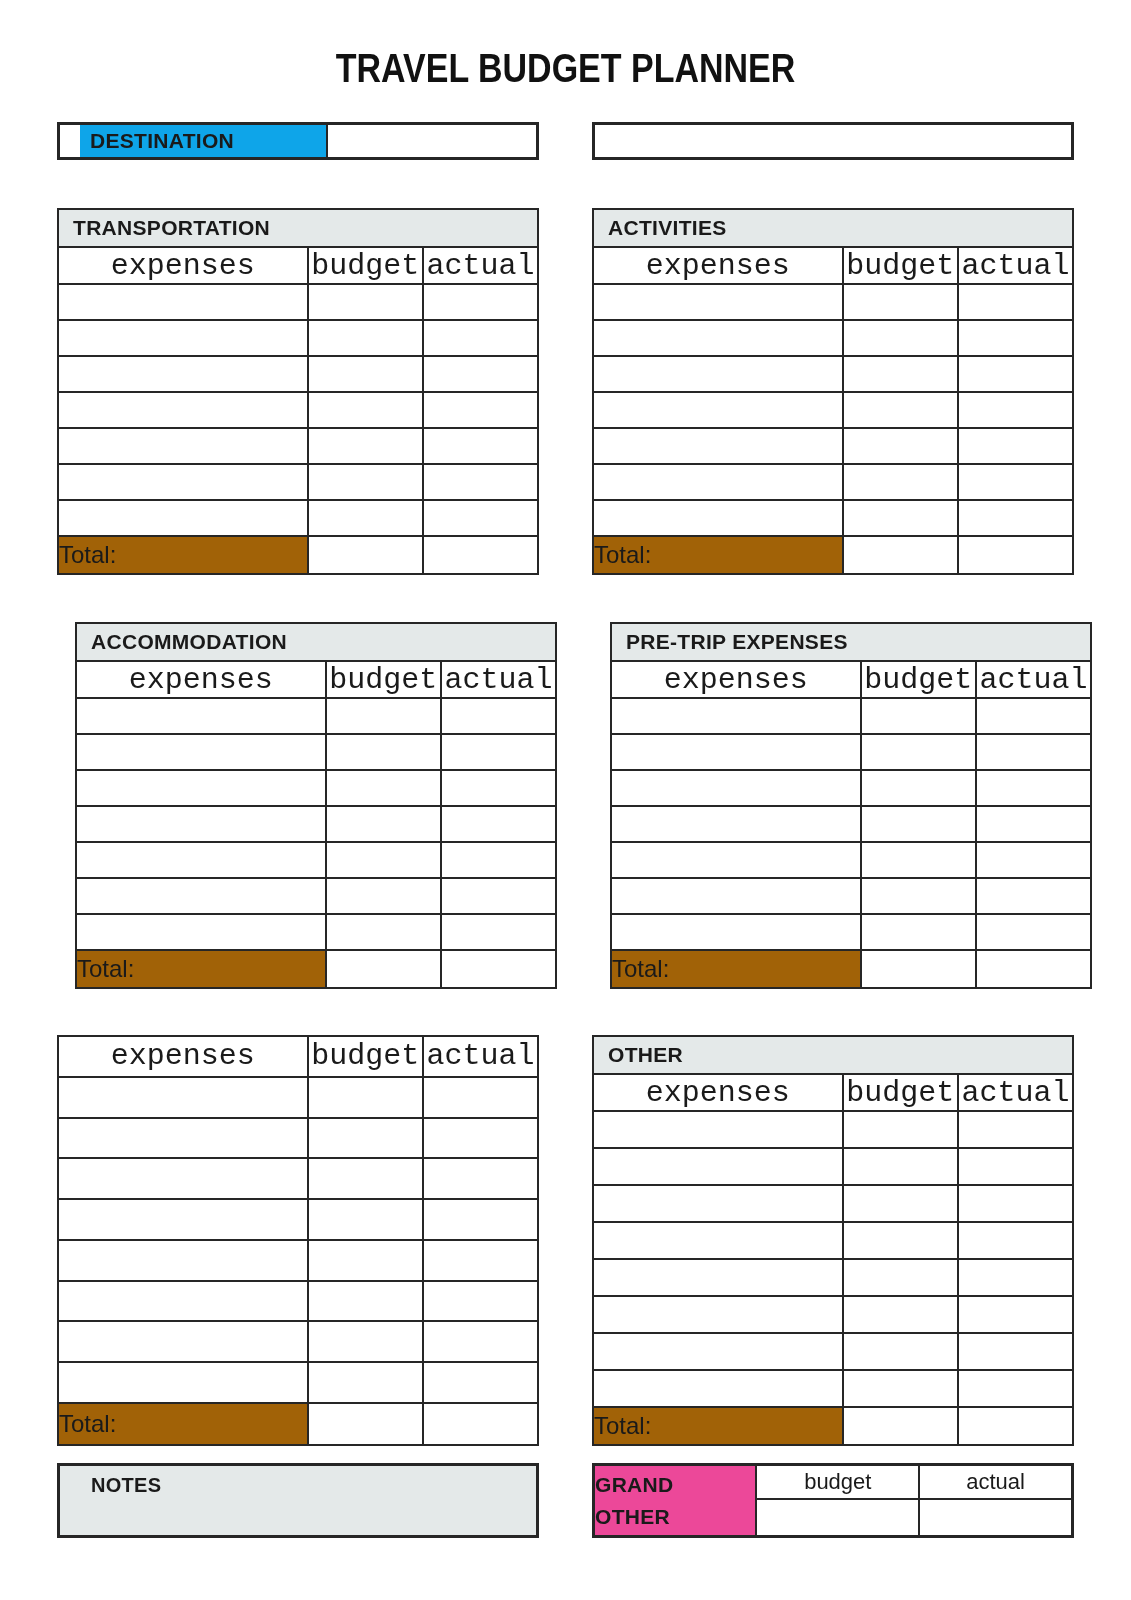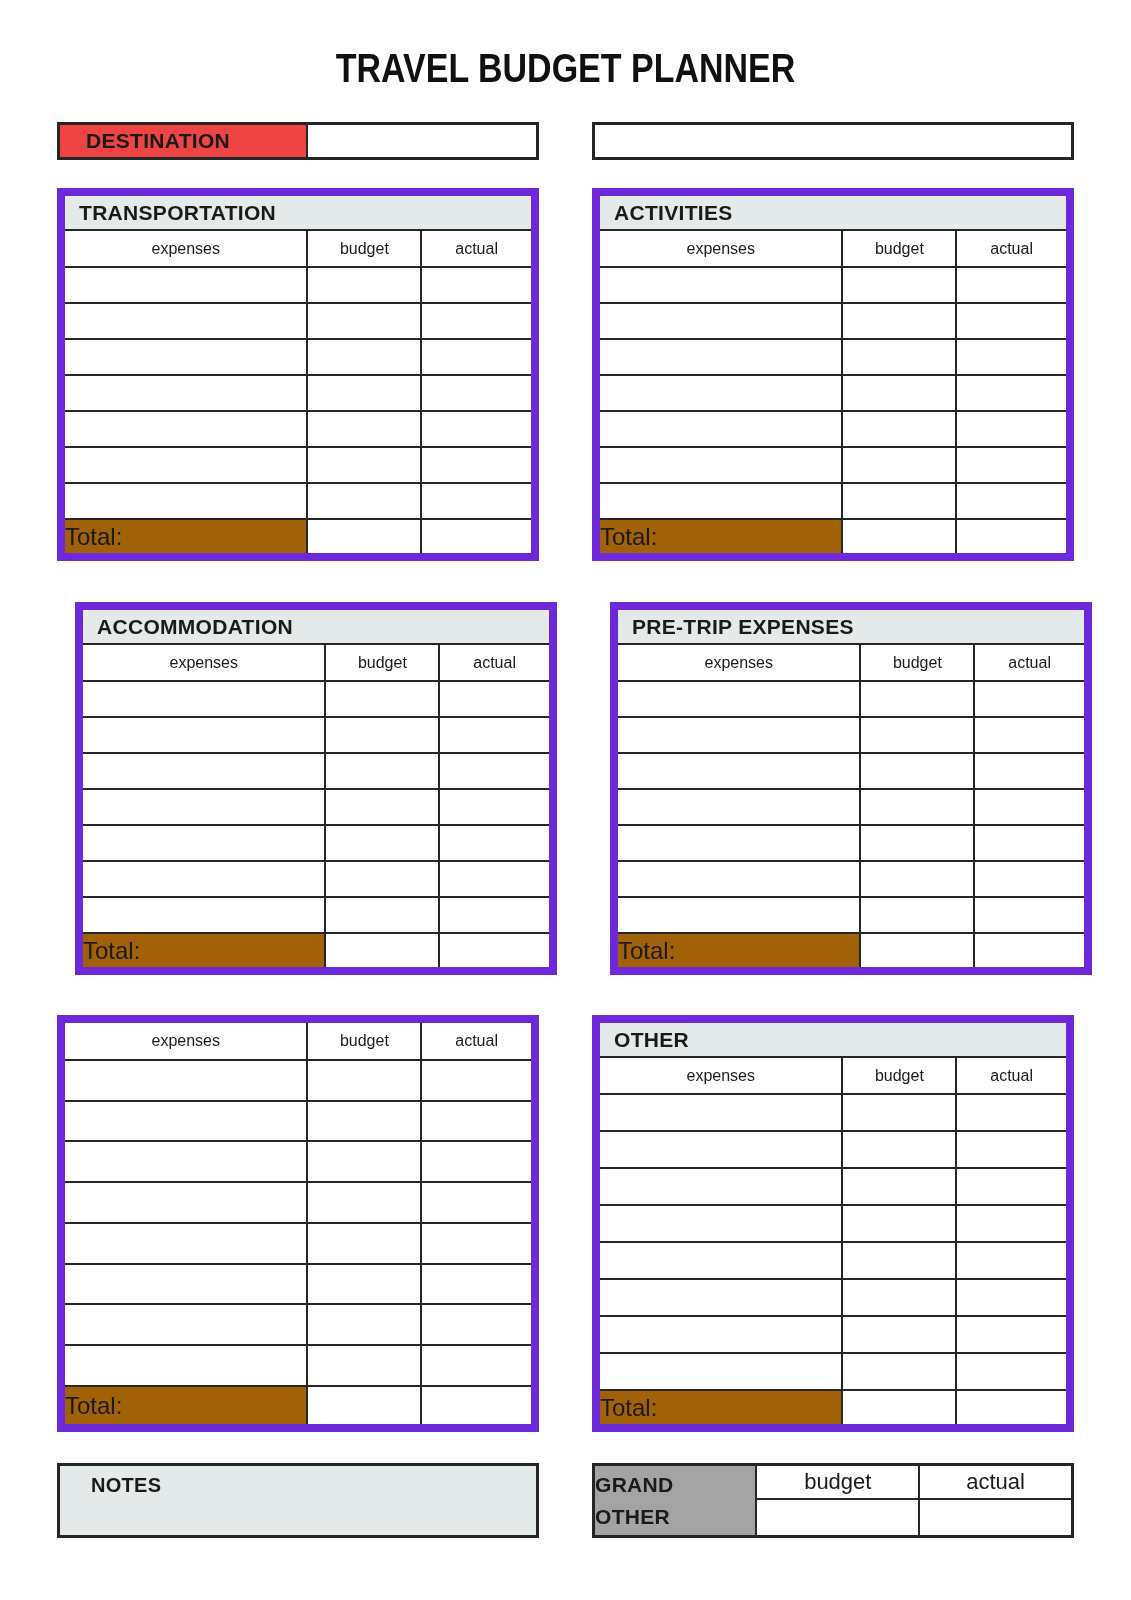--- a/index.html
+++ b/index.html
@@ -44,38 +44,40 @@
     display: flex;
     width: 482px;
     height: 38px;
     border: 3px solid #262626;
     box-sizing: border-box;
     background: #ffffff;
   }
   .field-label {
     width: 52%;
     box-sizing: border-box;
-    background: #ef4444;
+    background: #0ea5e9;
     border-right: 2px solid #262626;
     display: flex;
     align-items: center;
-    padding-left: 26px;
+    padding-left: 10px;
     font-weight: 700;
     font-size: 21px;
     letter-spacing: 0.3px;
+    margin-left: 20px;
   }
   .field-value { flex: 1; background: #ffffff; }
 
   
   .expense-table {
     width: 482px;
     border-collapse: collapse;
-    border: 8px solid #6d28d9;
+    border: 1px solid #6d28d9;
     table-layout: fixed;
     background: #ffffff;
+    margin-top: 20px;
   }
   .expense-table th, .expense-table td {
     border: 2px solid #262626;
     padding: 0;
     box-sizing: border-box;
   }
   .c-exp { width: 52%; }
   .c-bud { width: 24%; }
   .c-act { width: 24%; }
   .section-row th {
@@ -83,23 +85,24 @@
     background: #e4e9e9;
     text-align: left;
     padding-left: 14px;
     font-size: 21px;
     font-weight: 700;
     letter-spacing: 0.3px;
   }
   .colhead-row td {
     height: 37px;
     text-align: center;
-    font-size: 16px;
+    font-size: 30px;
     font-weight: 400;
     background: #ffffff;
+    font-family: Liberation Mono, monospace;
   }
   .body-row td { height: 36px; background: #ffffff; }
   .rows-8 .body-row td { height: 37px; }
   .total-row td { height: 38px; background: #ffffff; }
   .total-row .total-label {
     background: #a16207;
     text-align: left;
     font-size: 24px;
     font-weight: 400;
   }
@@ -125,21 +128,21 @@
   }
   .grand-table td {
     border: 2px solid #262626;
     padding: 0;
     box-sizing: border-box;
   }
   .g-label { width: 34%; }
   .g-bud { width: 34%; }
   .g-act { width: 32%; }
   .grand-label {
-    background: #a3a3a3;
+    background: #ec4899;
     vertical-align: middle;
     padding-left: 14px;
     font-weight: 700;
     font-size: 21px;
     letter-spacing: 0.3px;
   }
   .grand-label div { line-height: 32px; }
   .grand-colhead { height: 34px; text-align: center; font-size: 22px; background: #ffffff; }
   .grand-value { height: 36px; background: #ffffff; }
 </style>

